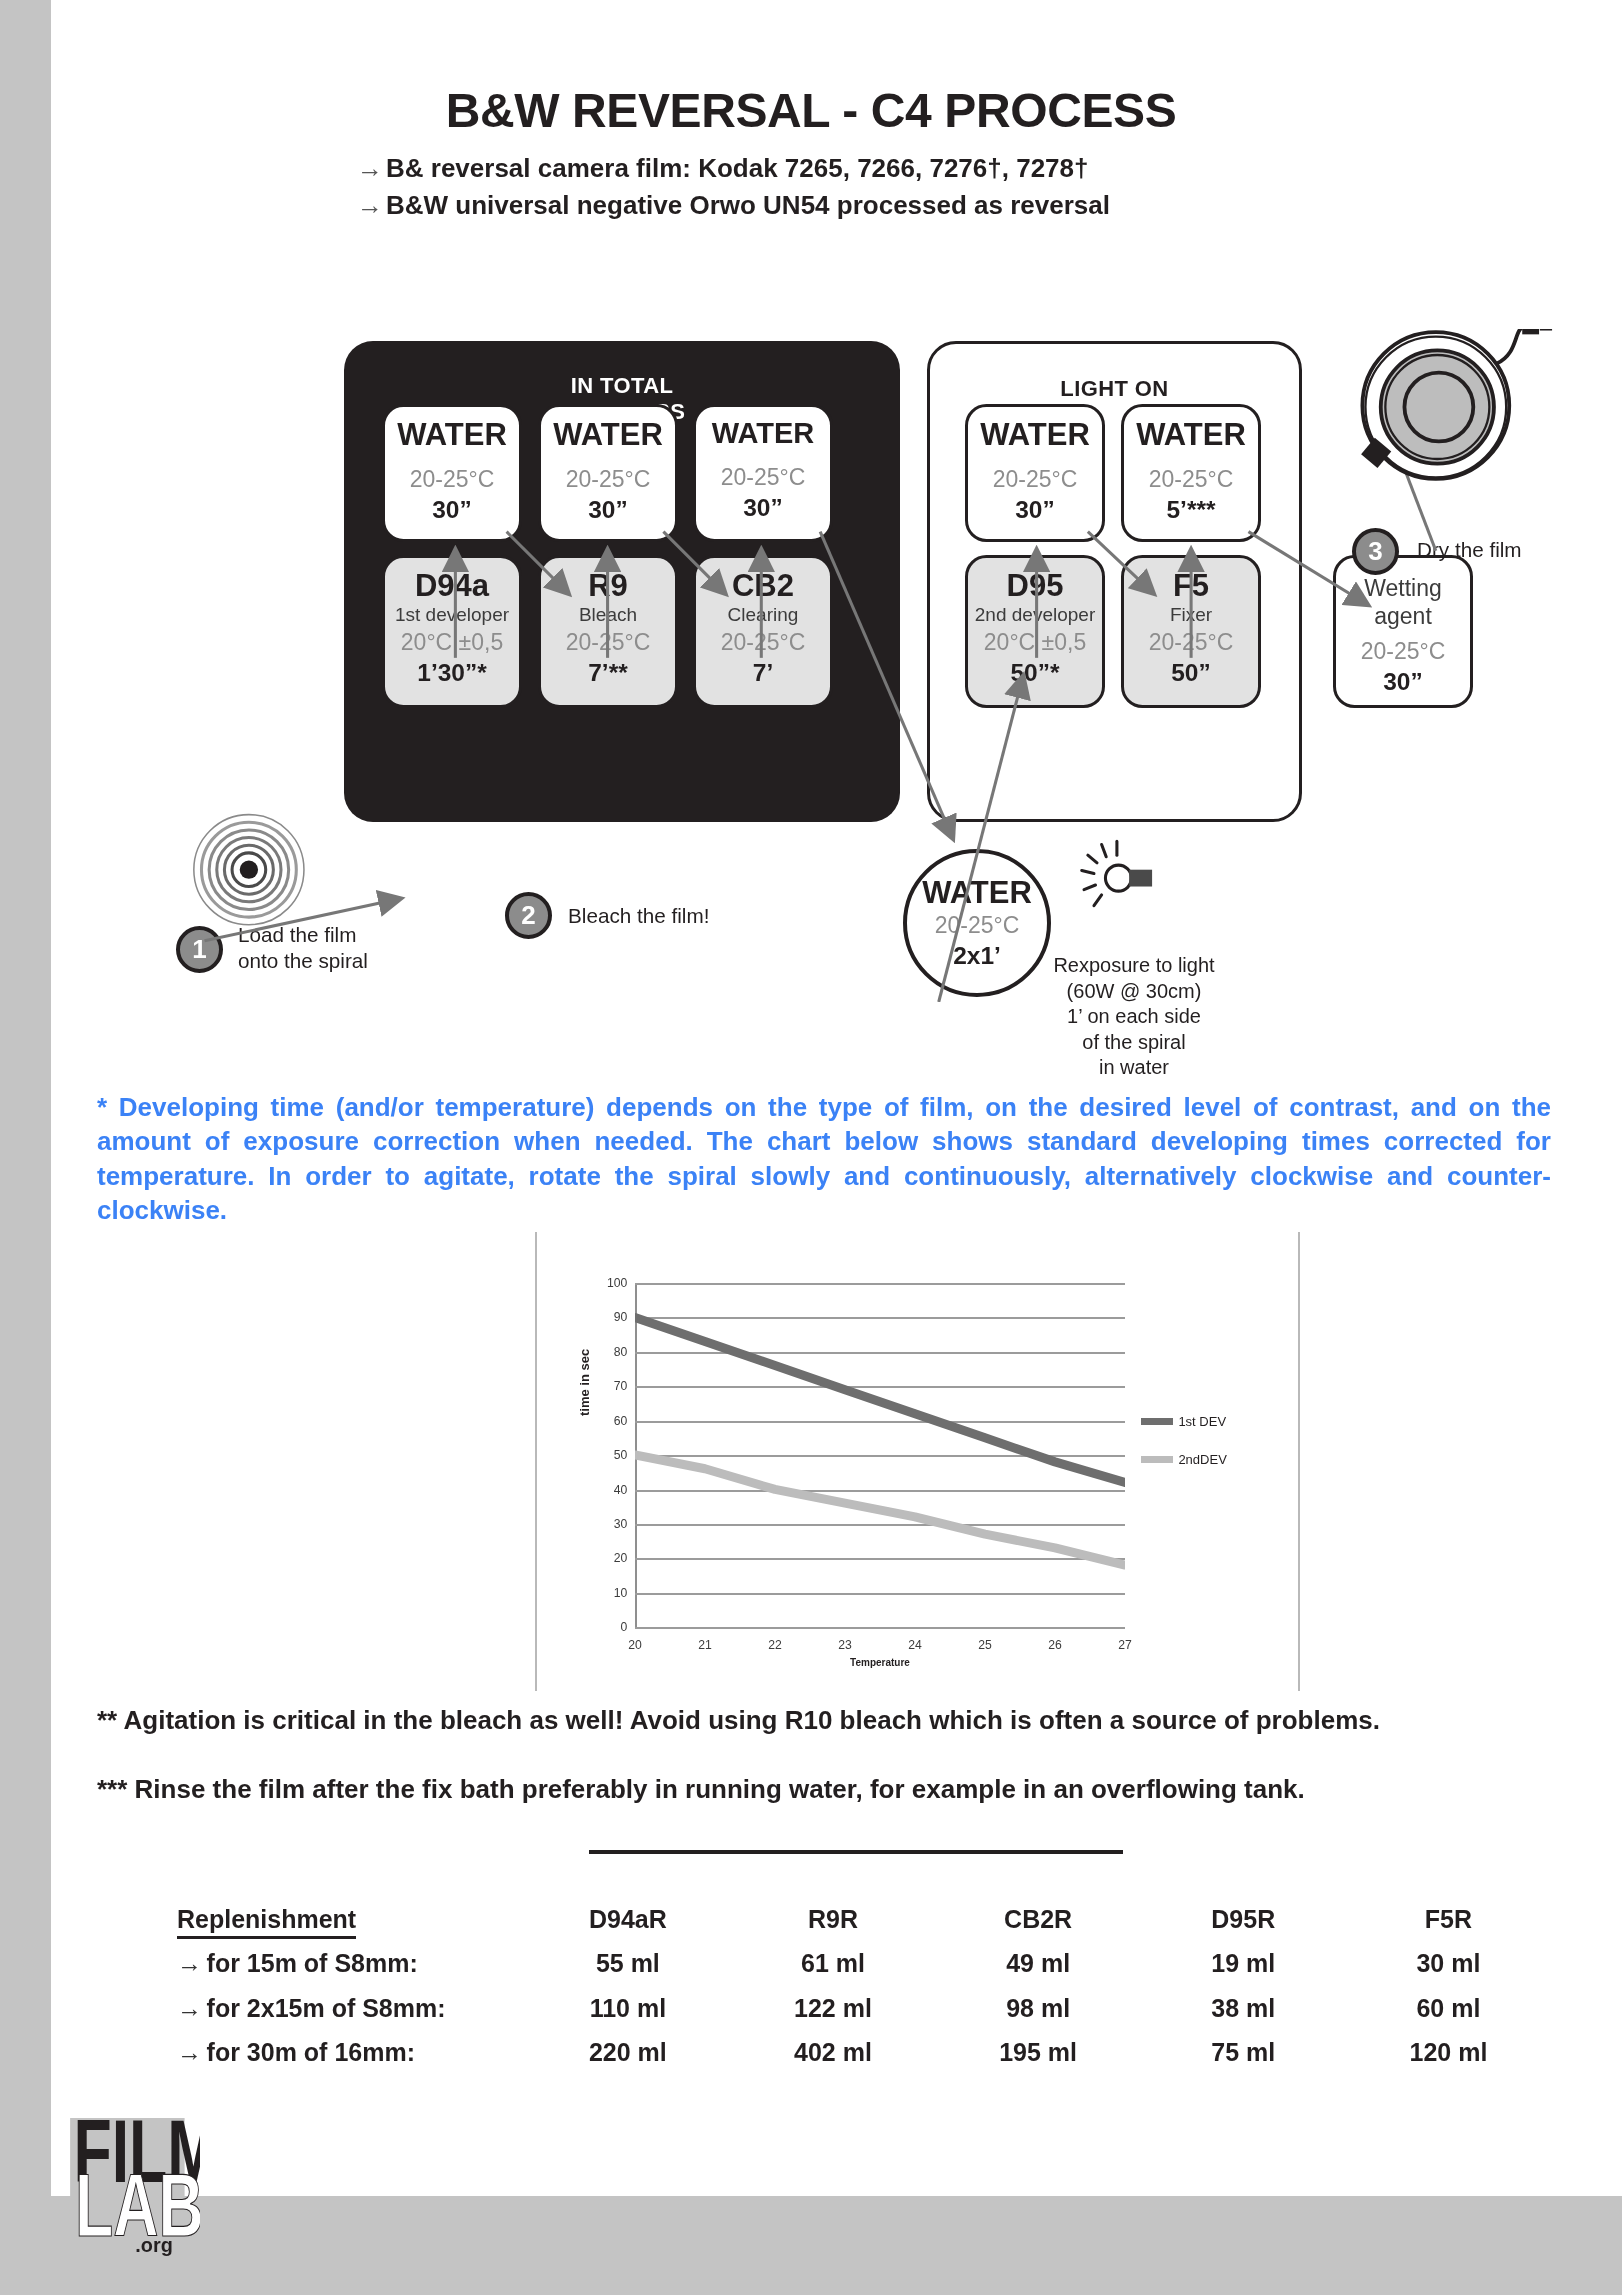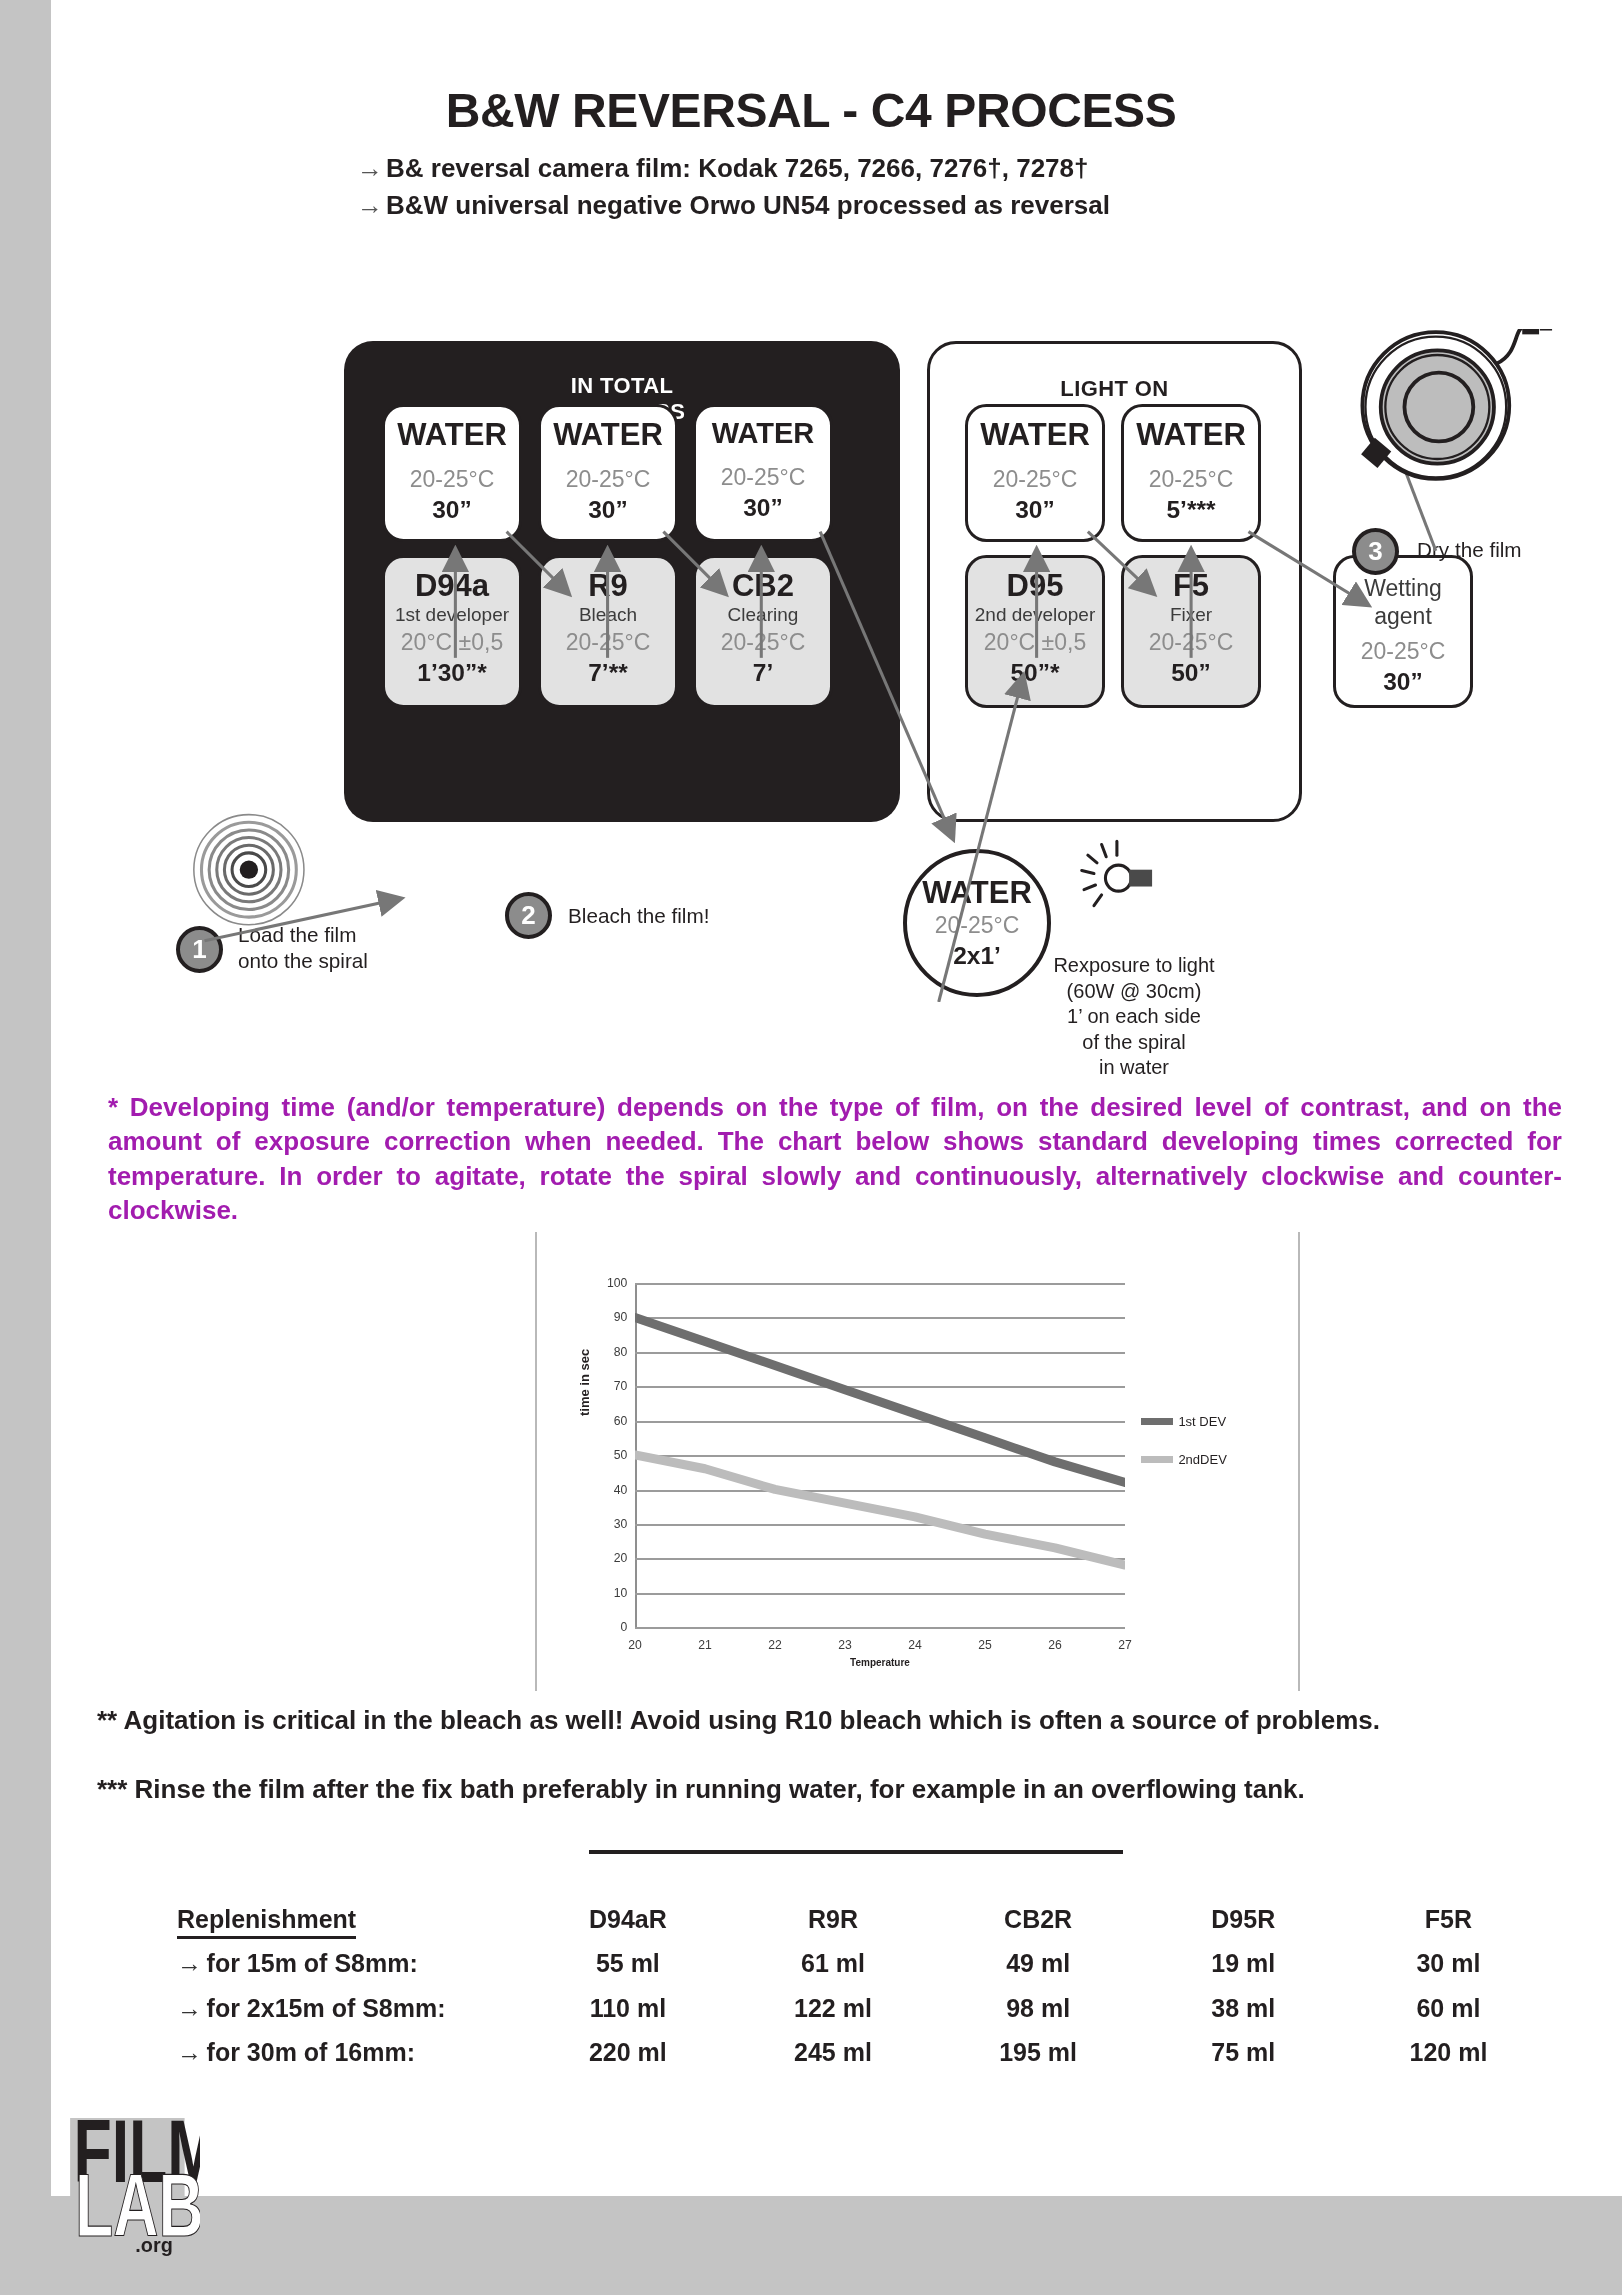--- a/index.html
+++ b/index.html
@@ -93,21 +93,21 @@
 
   
   #reexp { position:absolute; left:968px; top:624px; width:230px; text-align:center;
            font-size:20px; color:#231f20; line-height:1.28; }
 
   svg.overlay { position:absolute; left:0; top:0; width:1520px; height:673px; pointer-events:none; }
 
   
   #note1 {
     position:absolute; left:46px; top:1090px; width:1454px;
-    font-size:26px; font-weight:bold; line-height:1.32; text-align:justify; color:#a21caf;margin-left:11px;
+    font-size:26px; font-weight:bold; line-height:1.32; text-align:justify; color:#3b82f6;
   }
   #note2 { position:absolute; left:46px; top:1705px; width:1454px; font-size:26px; font-weight:bold; color:#231f20; }
   #note3 { position:absolute; left:46px; top:1774px; width:1454px; font-size:26px; font-weight:bold; color:#231f20; }
 
   
   #chartbox {
     position:absolute; left:484px; top:1232px; width:765px; height:459px;
     border-left:2.3px solid #b9b9b9; border-right:2.3px solid #b9b9b9; background:#fff;
   }
   #chart-title { position:absolute; left:0; top:9.2px; width:765px; text-align:center;
@@ -438,21 +438,21 @@
           <td class="rowhead"><span class="arrow-sm">→</span><span>for 2x15m of S8mm:</span></td>
           <td class="val">110 ml</td>
           <td class="val">122 ml</td>
           <td class="val">98 ml</td>
           <td class="val">38 ml</td>
           <td class="val">60 ml</td>
         </tr>
         <tr>
           <td class="rowhead"><span class="arrow-sm">→</span><span>for 30m of 16mm:</span></td>
           <td class="val">220 ml</td>
-          <td class="val">245 ml</td>
+          <td class="val">402 ml</td>
           <td class="val">195 ml</td>
           <td class="val">75 ml</td>
           <td class="val">120 ml</td>
         </tr>
       </tbody>
     </table>
   </div>
 
 
   <svg id="logo" viewBox="0 0 170 190">

